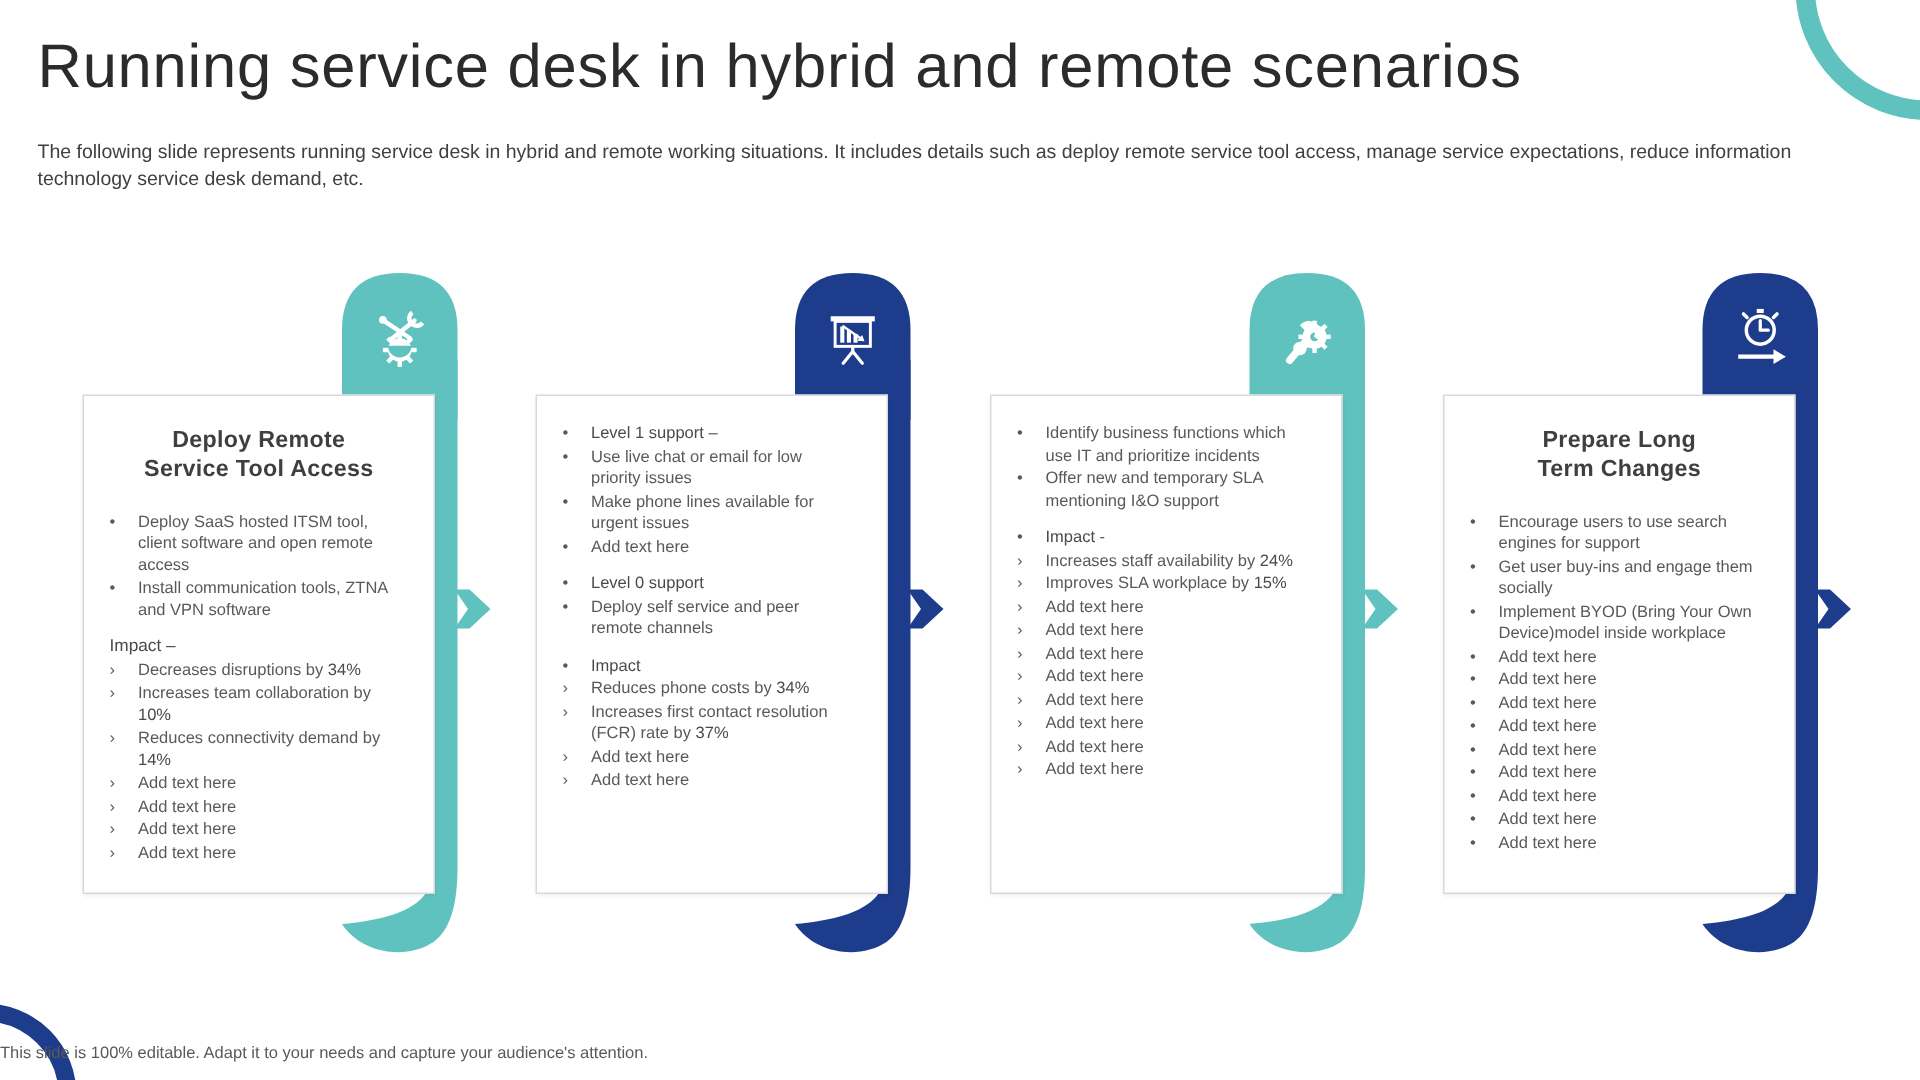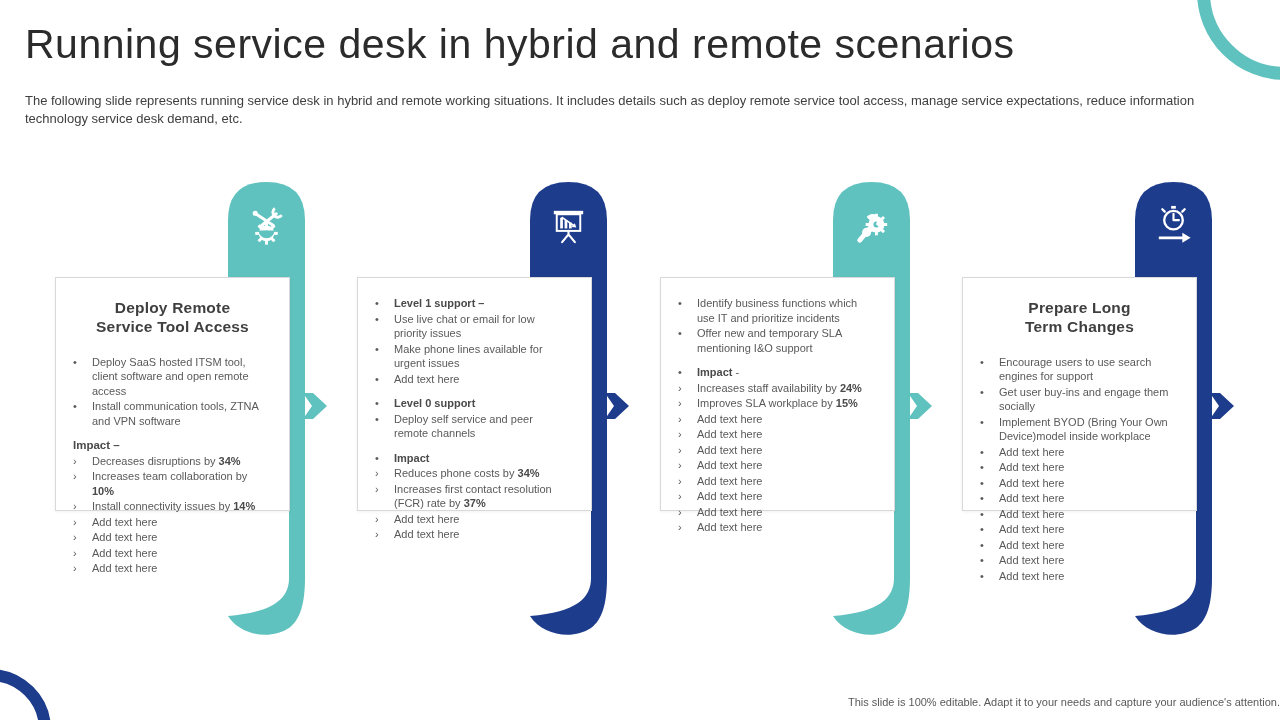--- a/index.html
+++ b/index.html
@@ -16,35 +16,35 @@
   .ring{position:absolute;border-radius:50%;box-sizing:border-box;}
   #ring-tr{width:176px;height:176px;left:1197px;top:-96px;border:13px solid var(--teal);}
   #ring-bl{width:122px;height:122px;left:-71px;top:669px;border:12px solid var(--navy);}
 
   
   .col{position:absolute;top:180px;width:300px;height:480px;}
   .ribbon{position:absolute;left:0;top:0;}
   .icon-wrap{position:absolute;left:188px;top:23px;width:47px;height:47px;}
   .icon-wrap svg{width:100%;height:100%;}
 
-  .card{position:absolute;left:0;top:97px;width:235px;height:234px;box-sizing:border-box;
+  .card{position:absolute;left:0;top:83px;width:235px;height:333px;box-sizing:border-box;
         background:#fff;border:1px solid #d9d9d9;z-index:2;box-shadow:0 1px 3px rgba(0,0,0,.06);}
   .card-title{margin:20px auto 0 auto;text-align:center;font-size:15.5px;font-weight:bold;
               color:#3f3f3f;line-height:1.25;letter-spacing:.2px;}
   .card-body{margin-top:18px;padding:0 24px 0 17px;font-size:11px;color:#595959;line-height:1.32;}
   .blk{margin:0;}
   .blk.gap{margin-top:10px;}
   .li{display:flex;margin-bottom:1px;}
   .marker{flex:0 0 19px;color:#595959;}
   .txt{flex:1;}
-  .b{font-weight:bold;color:#4a4a4a;}
+  .b{font-weight:normal;color:#4a4a4a;}
   .hline{font-weight:bold;color:#4a4a4a;font-size:11.5px;}
 
   
-  #footer{position:absolute;left:0;top:696px;width:1280px;text-align:right;
+  #footer{position:absolute;left:0;top:696px;width:1280px;text-align:left;
           font-size:11px;color:#595959;}
 </style>
 </head>
 <body>
 
 <div id="slide">
   <div id="ring-tr" class="ring"></div>
   <div id="ring-bl" class="ring"></div>
 
   <div id="title">Running service desk in hybrid and remote scenarios</div>
@@ -105,21 +105,21 @@
               <div class="li">
                 <span class="marker">›</span>
                 <span class="txt"><span>Decreases disruptions by </span><span class="b">34%</span></span>
               </div>
               <div class="li">
                 <span class="marker">›</span>
                 <span class="txt"><span>Increases team collaboration by </span><span class="b">10%</span></span>
               </div>
               <div class="li">
                 <span class="marker">›</span>
-                <span class="txt"><span>Install connectivity issues by </span><span class="b">14%</span></span>
+                <span class="txt"><span>Reduces connectivity demand by </span><span class="b">14%</span></span>
               </div>
               <div class="li">
                 <span class="marker">›</span>
                 <span class="txt"><span>Add text here</span></span>
               </div>
               <div class="li">
                 <span class="marker">›</span>
                 <span class="txt"><span>Add text here</span></span>
               </div>
               <div class="li">

